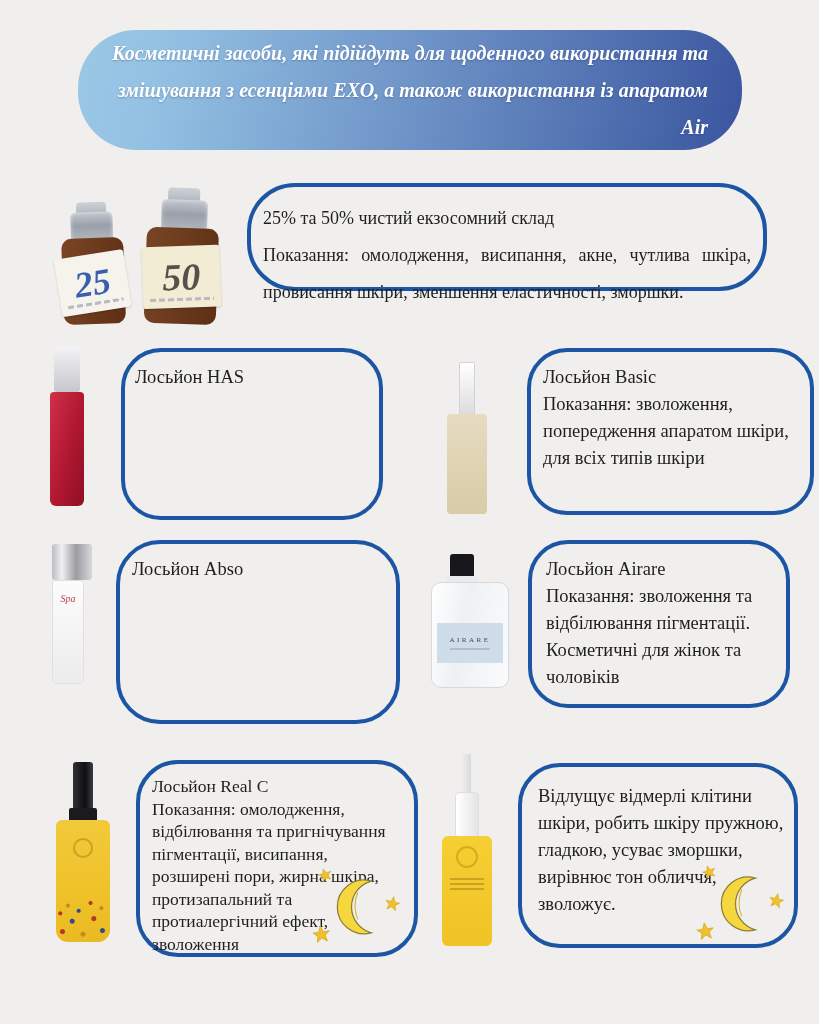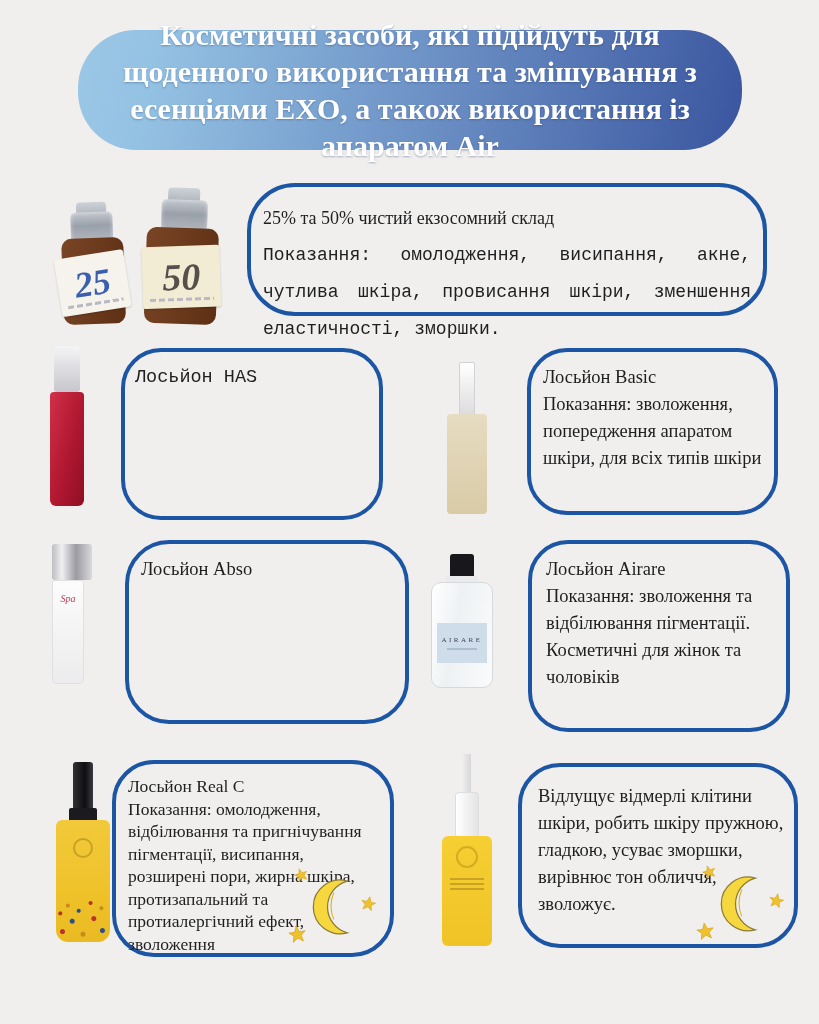--- a/index.html
+++ b/index.html
@@ -11,38 +11,38 @@
 
   
   .header {
     position:absolute; left:78px; top:30px; width:664px; height:120px;
     border-radius:58px;
     background:linear-gradient(102deg,#9cc7e6 0%,#94c2e3 12%,#6d92c6 52%,#3a559f 100%);
     display:flex; align-items:center; justify-content:center;
     padding:0 34px; box-sizing:border-box;
   }
   .header-title {
-    color:#ffffff; font-weight:bold; font-size:30px; line-height:37px;
-    text-align:center; text-shadow:0 1px 2px rgba(30,50,100,.35);
+    color:#ffffff; font-weight:bold; font-size:20px; line-height:37px;
+    text-align:right; text-shadow:0 1px 2px rgba(30,50,100,.35);font-style:italic;
   }
 
   
   .card {
     position:absolute; border:4px solid #1d55a5; border-radius:40px;
     box-sizing:border-box; background:transparent; font-size:18.5px; line-height:27px;
   }
   .card-title { white-space:pre-line; }
-  .card-exo   { left:247px; top:183px; width:520px; height:133px; border-radius:48px;
+  .card-exo   { left:247px; top:183px; width:520px; height:108px; border-radius:48px;
                 padding:13px 12px; font-size:18px; line-height:37px; }
-  .card-exo .card-body { text-align:justify;font-family:Liberation Mono, monospace; }
-  .card-has   { left:121px; top:348px; width:262px; height:172px; padding:12px 7px 10px 10px;font-family:Liberation Mono, monospace; }
-  .card-basic { left:527px; top:348px; width:251px; height:167px; padding:12px 7px 10px 12px; }
-  .card-abso  { left:125px; top:540px; width:284px; height:184px; border-radius:44px; padding:12px 8px 10px 12px; }
-  .card-airare{ left:528px; top:540px; width:262px; height:192px; padding:12px 7px 10px 14px; }
-  .card-realc { left:112px; top:760px; width:282px; height:197px; border-radius:42px;
+  .card-exo .card-body { text-align:justify; }
+  .card-has   { left:121px; top:348px; width:262px; height:172px; padding:12px 7px 10px 10px; }
+  .card-basic { left:527px; top:348px; width:287px; height:167px; padding:12px 7px 10px 12px; }
+  .card-abso  { left:116px; top:540px; width:284px; height:184px; border-radius:44px; padding:12px 8px 10px 12px; }
+  .card-airare{ left:528px; top:540px; width:262px; height:168px; padding:12px 7px 10px 14px; }
+  .card-realc { left:136px; top:760px; width:282px; height:197px; border-radius:42px;
                 padding:11px 22px 8px 12px; font-size:17.5px; line-height:22.5px; }
   .card-peel  { left:518px; top:763px; width:280px; height:185px; border-radius:42px;
                 padding:16px 10px 10px 16px; }
 
   .moon-decor { position:absolute; }
   .moon-a { right:14px; bottom:6px; }
   .moon-b { right:10px; bottom:0px; }
 
   
   .vials { position:absolute; left:60px; top:188px; width:190px; height:140px; }
@@ -92,21 +92,21 @@
   .abso-body { position:absolute; left:0; top:36px; width:32px; height:104px;
                background:linear-gradient(180deg,#fcfcfc,#ececee); border:1px solid #e0e0e3;
                border-radius:3px 3px 5px 5px; box-sizing:border-box; }
   .abso-brand { position:absolute; top:12px; left:0; width:100%; text-align:center;
                 font-size:10px; font-style:italic; color:#c23b4e; }
 
   
   .bottle-airare { position:absolute; left:431px; top:554px; width:62px; height:134px; }
   .airare-cap  { position:absolute; left:19px; top:0; width:24px; height:24px; background:#17171c; border-radius:3px; }
   .airare-neck { position:absolute; left:15px; top:22px; width:32px; height:8px; background:#e8eaec; }
-  .airare-body { position:absolute; left:0; top:28px; width:62px; height:106px;
+  .airare-body { position:absolute; left:0; top:28px; width:78px; height:106px;
                  background:linear-gradient(100deg,#ffffff 0%,#eef1f3 40%,#fafbfc 100%);
                  border:1px solid #d5d9dd; border-radius:10px; box-sizing:border-box; }
   .airare-label { position:absolute; left:5px; right:5px; top:40px; height:40px; background:#cfdcea;
                   display:flex; flex-direction:column; align-items:center; justify-content:center; }
   .airare-name { font-size:7px; letter-spacing:2.5px; color:#3c4654; }
   .airare-sub  { width:60%; height:2px; background:#aebdd0; margin-top:4px; }
 
   
   .bottle-realc { position:absolute; left:56px; top:762px; width:54px; height:180px; }
   .realc-pump   { position:absolute; left:17px; top:0; width:20px; height:48px; border-radius:3px;

